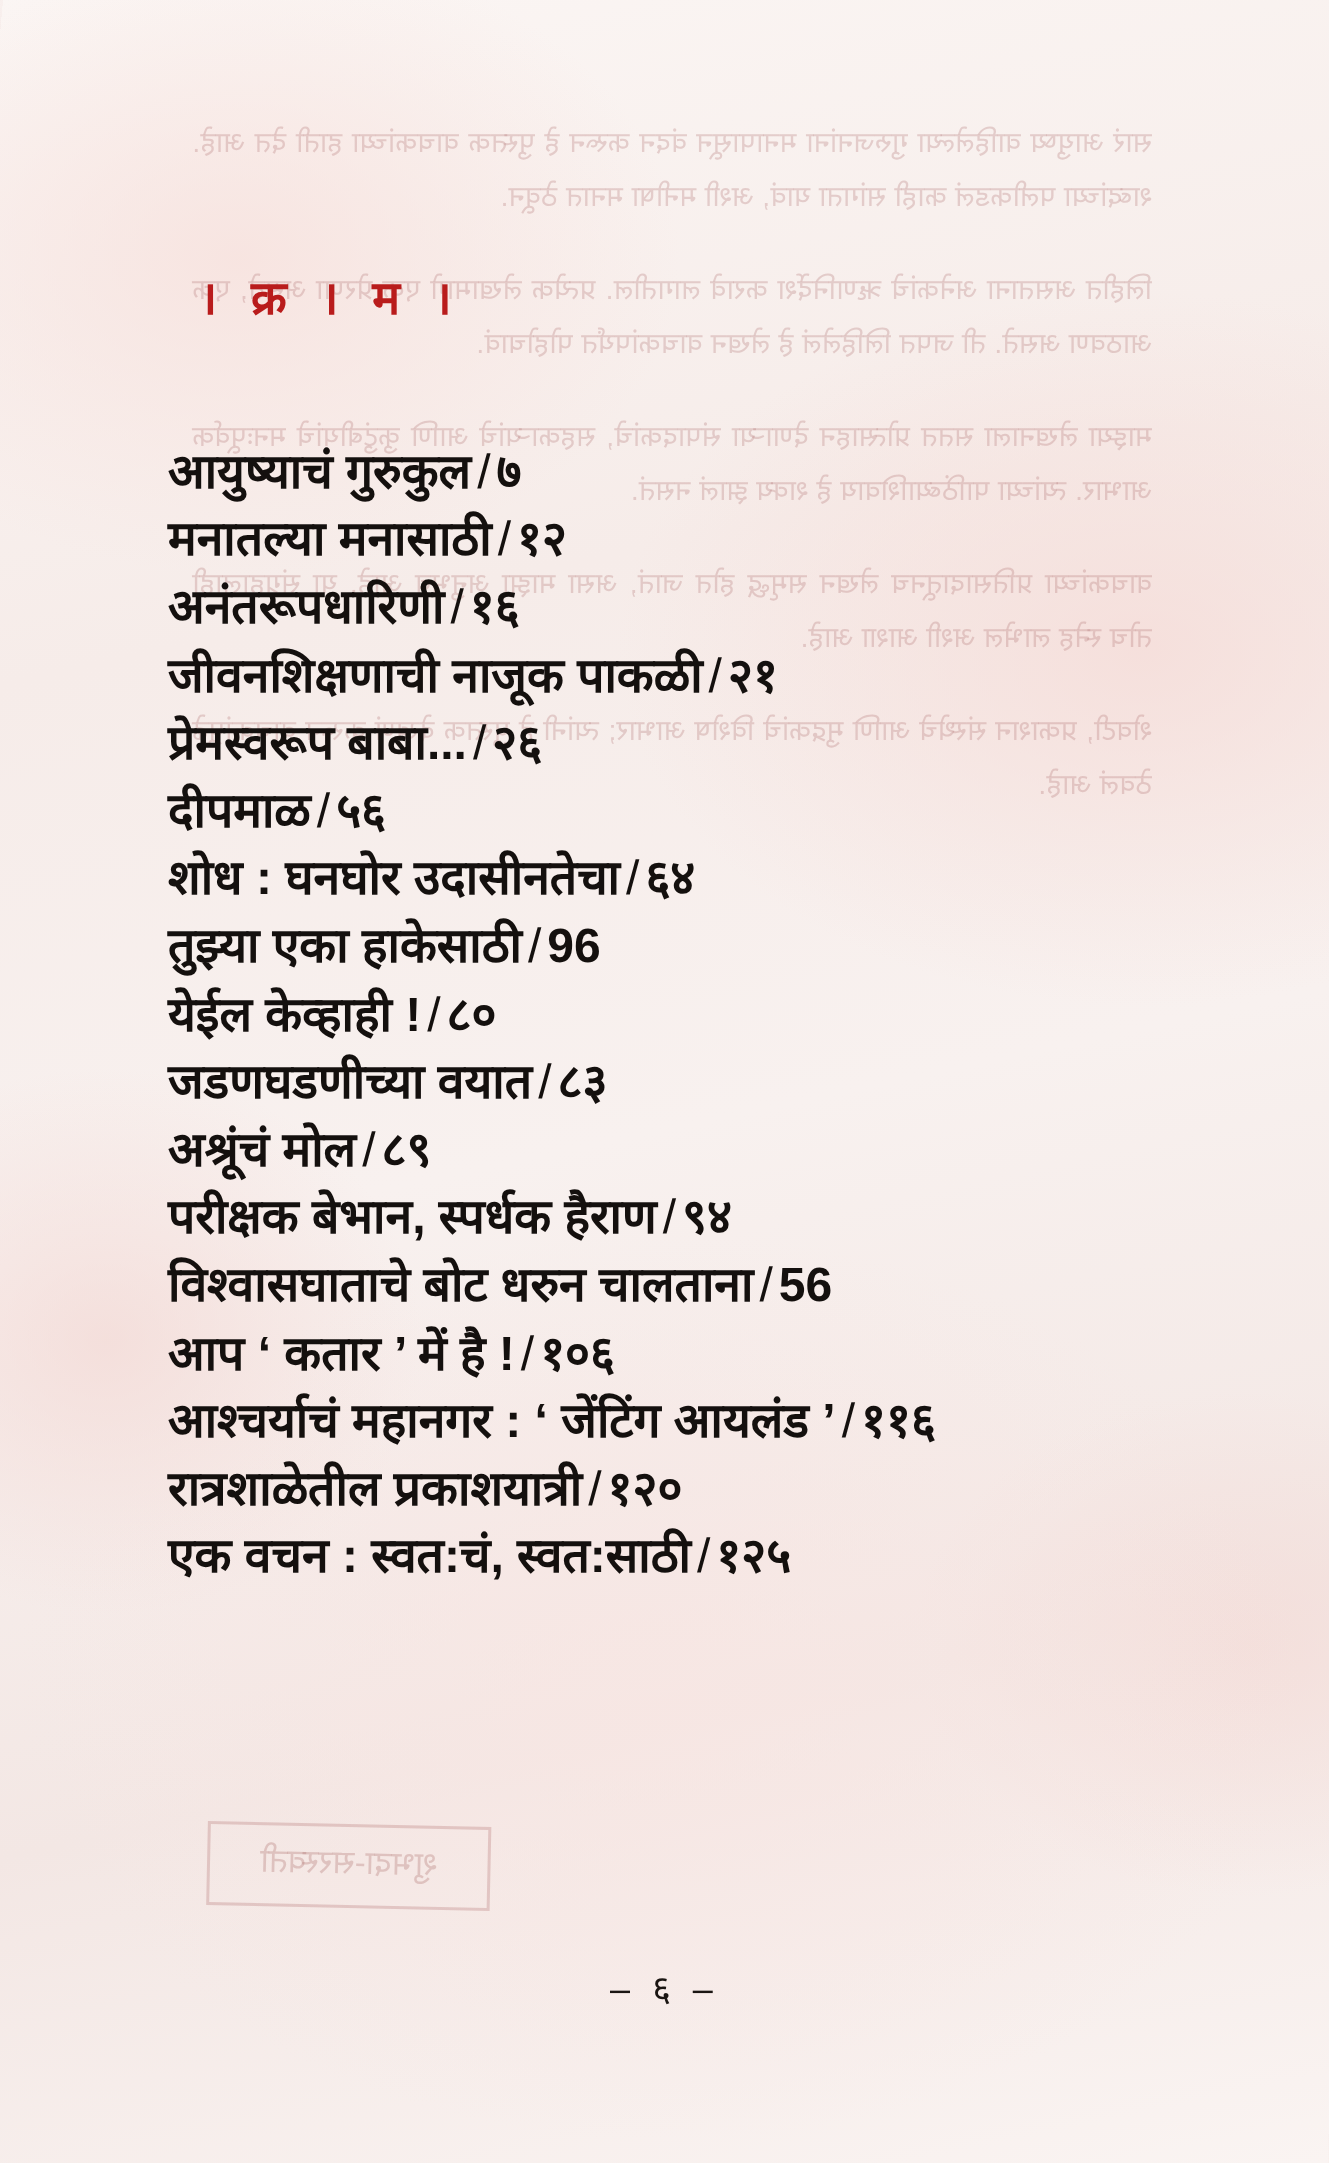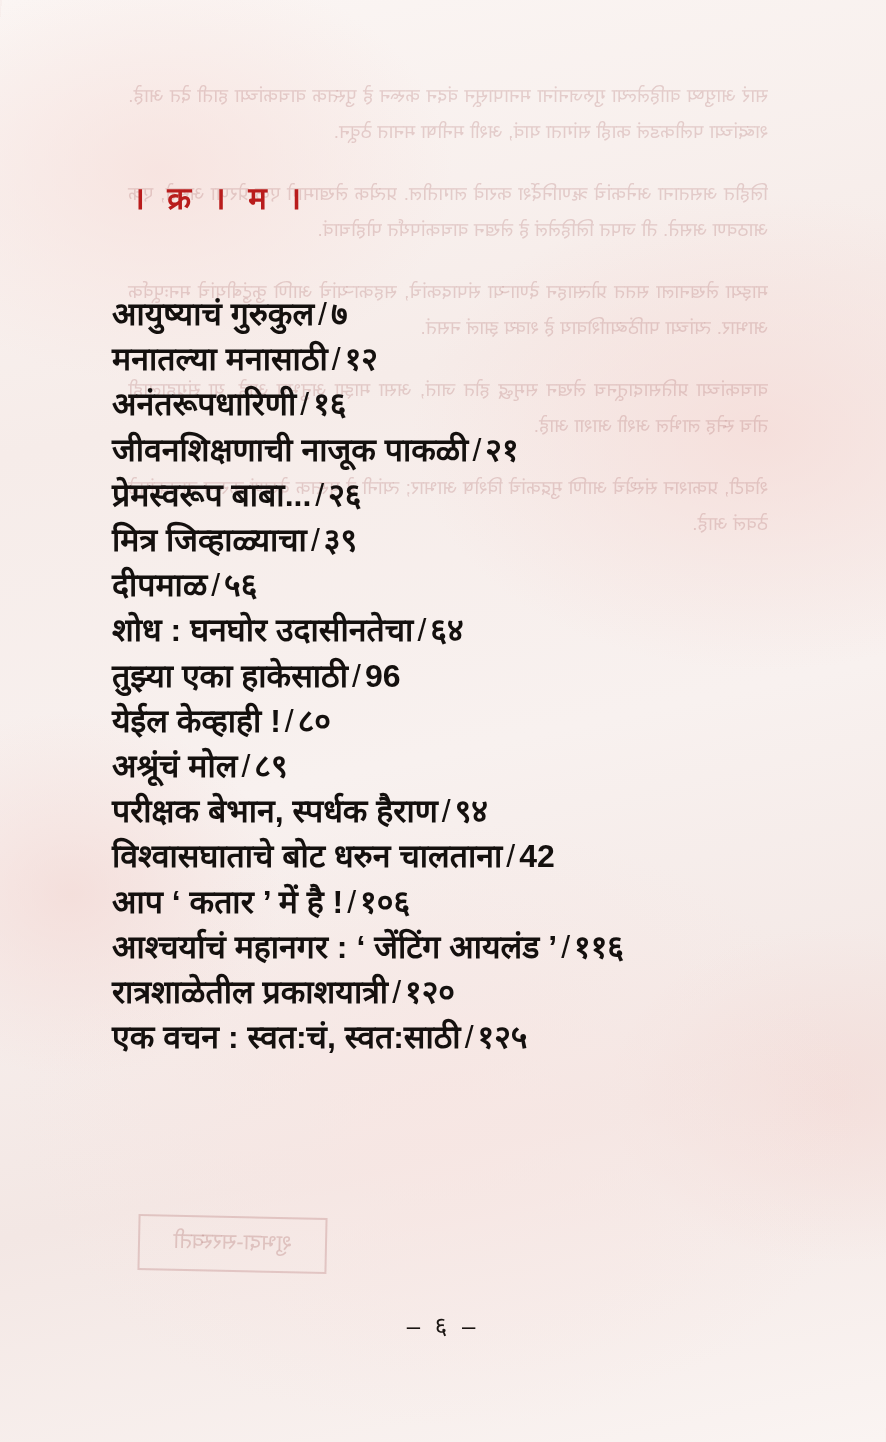--- a/index.html
+++ b/index.html
@@ -142,28 +142,28 @@
 <div class="content">
 
   <div class="heading">। क्र । म ।</div>
 
   <div class="toc">
       <div class="toc-item"><span class="title">आयुष्याचं गुरुकुल</span><span class="sep">/</span><span class="pg">७</span></div>
       <div class="toc-item"><span class="title">मनातल्या मनासाठी</span><span class="sep">/</span><span class="pg">१२</span></div>
       <div class="toc-item"><span class="title">अनंतरूपधारिणी</span><span class="sep">/</span><span class="pg">१६</span></div>
       <div class="toc-item"><span class="title">जीवनशिक्षणाची नाजूक पाकळी</span><span class="sep">/</span><span class="pg">२१</span></div>
       <div class="toc-item"><span class="title">प्रेमस्वरूप बाबा...</span><span class="sep">/</span><span class="pg">२६</span></div>
-      <div class="toc-item"><span class="title">मित्र जिव्हाळ्याचा</span><span class="sep">/</span><span class="pg">३९</span></div>
       <div class="toc-item"><span class="title">दीपमाळ</span><span class="sep">/</span><span class="pg">५६</span></div>
       <div class="toc-item"><span class="title">शोध : घनघोर उदासीनतेचा</span><span class="sep">/</span><span class="pg">६४</span></div>
       <div class="toc-item"><span class="title">तुझ्या एका हाकेसाठी</span><span class="sep">/</span><span class="pg">96</span></div>
       <div class="toc-item"><span class="title">येईल केव्हाही !</span><span class="sep">/</span><span class="pg">८०</span></div>
+      <div class="toc-item"><span class="title">जडणघडणीच्या वयात</span><span class="sep">/</span><span class="pg">८३</span></div>
       <div class="toc-item"><span class="title">अश्रूंचं मोल</span><span class="sep">/</span><span class="pg">८९</span></div>
       <div class="toc-item"><span class="title">परीक्षक बेभान, स्पर्धक हैराण</span><span class="sep">/</span><span class="pg">९४</span></div>
-      <div class="toc-item"><span class="title">विश्वासघाताचे बोट धरुन चालताना</span><span class="sep">/</span><span class="pg">42</span></div>
+      <div class="toc-item"><span class="title">विश्वासघाताचे बोट धरुन चालताना</span><span class="sep">/</span><span class="pg">56</span></div>
       <div class="toc-item"><span class="title">आप ‘ कतार ’ में है !</span><span class="sep">/</span><span class="pg">१०६</span></div>
       <div class="toc-item"><span class="title">आश्चर्याचं महानगर : ‘ जेंटिंग आयलंड ’</span><span class="sep">/</span><span class="pg">११६</span></div>
       <div class="toc-item"><span class="title">रात्रशाळेतील प्रकाशयात्री</span><span class="sep">/</span><span class="pg">१२०</span></div>
       <div class="toc-item"><span class="title">एक वचन :  स्वत:चं, स्वत:साठी</span><span class="sep">/</span><span class="pg">१२५</span></div>
     </div>
 
   <div class="folio">– ६ –</div>
 
 </div>
 

